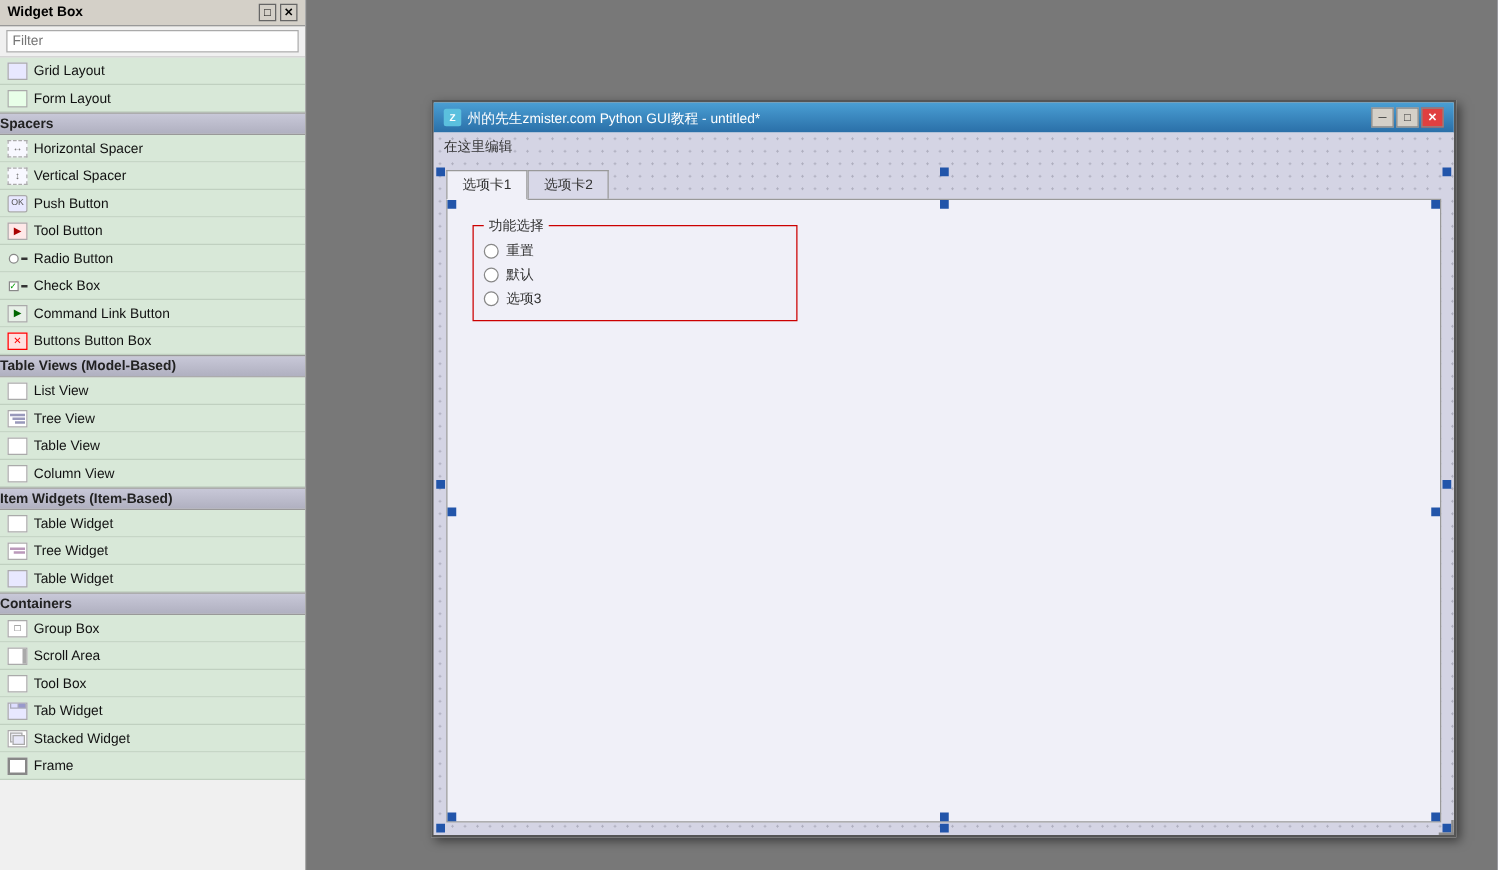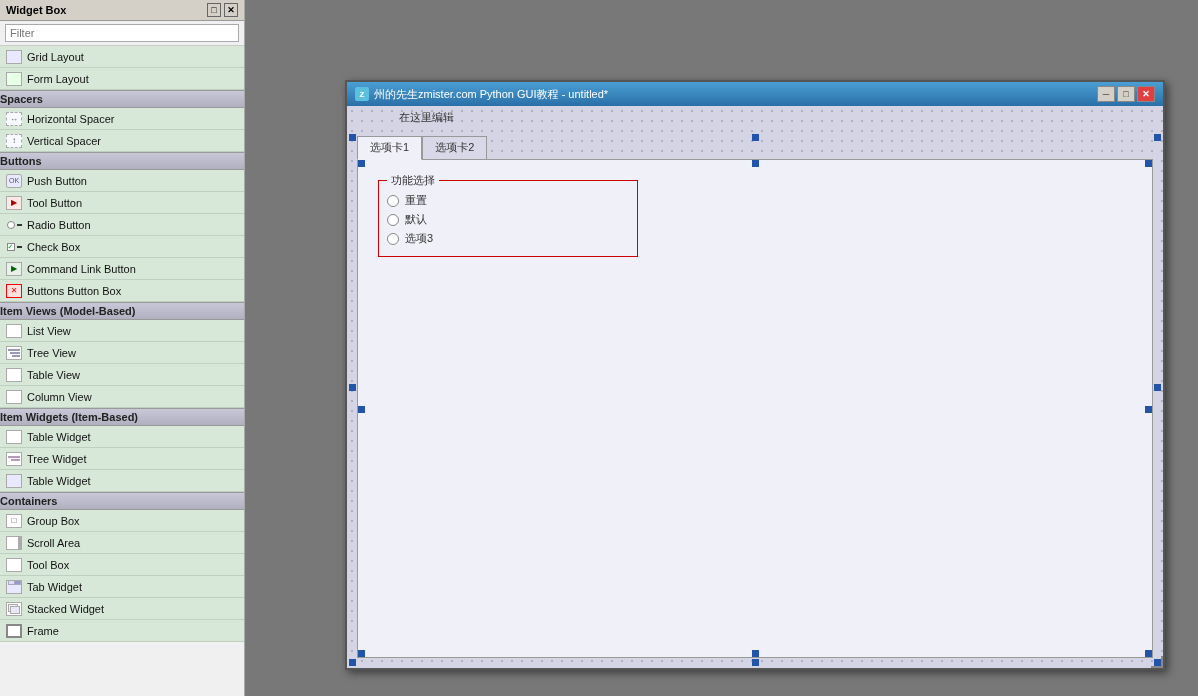--- a/index.html
+++ b/index.html
@@ -197,21 +197,20 @@
     }
 
     
     #edit-field-bar {
       position: absolute;
       top: 0;
       left: 0;
       right: 0;
       padding: 4px 8px;
       background: transparent;
-      margin-left: 44px;
     }
 
     #edit-input {
       font-size: 11px;
       color: #333;
       background: transparent;
       border: none;
       cursor: default;
     }
 
@@ -351,21 +350,20 @@
     <div class="widget-item">
       <div class="widget-icon" style="width:16px;height:14px;border:1px dashed #aaa;background:#f8f8ff;display:flex;align-items:center;justify-content:center;font-size:8px;color:#666;">↔</div>
       <span class="widget-item-label">Horizontal Spacer</span>
     </div>
 
     <div class="widget-item">
       <div class="widget-icon" style="width:16px;height:14px;border:1px dashed #aaa;background:#f8f8ff;display:flex;align-items:center;justify-content:center;font-size:8px;color:#666;">↕</div>
       <span class="widget-item-label">Vertical Spacer</span>
     </div>
 
-    <div class="widget-category">Buttons</div>
 
     <div class="widget-item">
       <div class="widget-icon icon-push" style="width:16px;height:14px;background:#e8e8ff;border:1px solid #aaa;border-radius:2px;display:flex;align-items:center;justify-content:center;font-size:7px;color:#555;">OK</div>
       <span class="widget-item-label">Push Button</span>
     </div>
 
     <div class="widget-item">
       <div class="widget-icon" style="width:16px;height:14px;background:#ffe8e8;border:1px solid #aaa;display:flex;align-items:center;justify-content:center;font-size:8px;color:#a00;">▶</div>
       <span class="widget-item-label">Tool Button</span>
     </div>
@@ -389,21 +387,21 @@
     <div class="widget-item">
       <div class="widget-icon" style="width:16px;height:14px;background:#e8f0e8;border:1px solid #aaa;display:flex;align-items:center;justify-content:center;font-size:8px;color:#060;">▶</div>
       <span class="widget-item-label">Command Link Button</span>
     </div>
 
     <div class="widget-item">
       <div class="widget-icon" style="width:16px;height:14px;background:#ffe0e0;border:1px solid red;display:flex;align-items:center;justify-content:center;font-size:8px;color:red;">✕</div>
       <span class="widget-item-label">Buttons Button Box</span>
     </div>
 
-    <div class="widget-category">Item Views (Model-Based)</div>
+    <div class="widget-category">Table Views (Model-Based)</div>
 
     <div class="widget-item">
       <div class="widget-icon" style="width:16px;height:14px;border:1px solid #aaa;background:white;display:flex;flex-direction:column;gap:1px;padding:1px;">
         <div style="height:2px;background:#99b;"></div>
         <div style="height:2px;background:#99b;"></div>
         <div style="height:2px;background:#99b;"></div>
       </div>
       <span class="widget-item-label">List View</span>
     </div>
 

